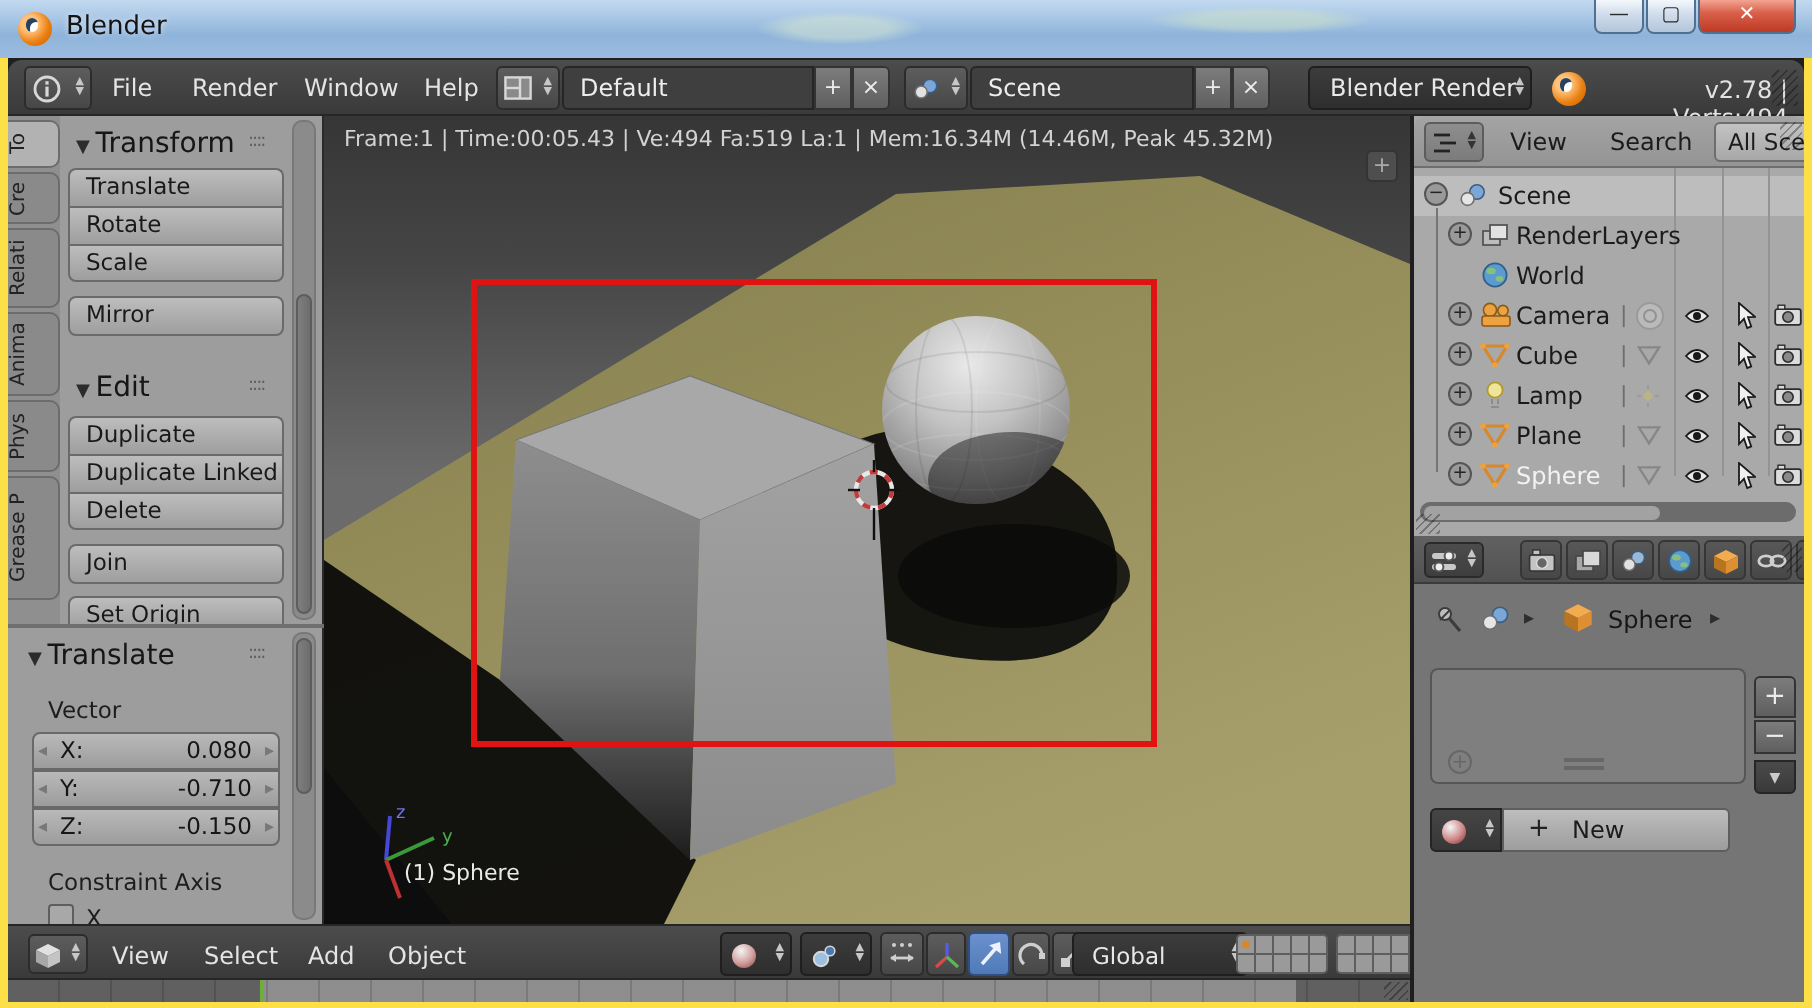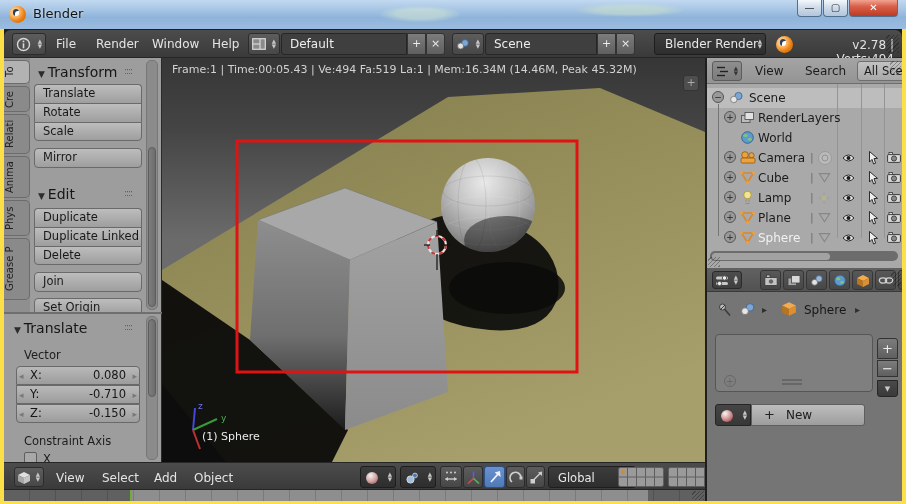--- a/index.html
+++ b/index.html
@@ -349,21 +349,21 @@
         </svg>
       </div>
       <div class="abs tile" style="left:522px;top:3px;width:19px;height:22px">
         <svg class="abs" style="left:2px;top:3px" width="14" height="15" viewBox="0 0 14 15">
           <rect x="1.5" y="9" width="4.5" height="4.5" fill="#cfcfcf"></rect>
           <line x1="5" y1="9.5" x2="12" y2="2.5" stroke="#cfcfcf" stroke-width="1.5"></line>
           <polygon points="13,1.5 13,6 9,2.5" fill="#cfcfcf"></polygon>
         </svg>
       </div>
 
-      <div class="abs dd" style="left:544px;top:3px;width:88px;height:22px">
+      <div class="abs dd" style="left:532px;top:3px;width:88px;height:22px">
         <span class="abs" style="left:9px;top:4px;font-size:11.5px">Global</span>
         <span class="ud"></span>
       </div>
 
       <div class="abs" style="left:614px;top:4px">
         <svg width="46" height="20" viewBox="0 0 46 20">
           <g stroke="#5e5e5e" stroke-width="1">
             <rect x="0.5" y="0.5" width="45" height="19" rx="2" fill="#9a9a9a"></rect>
             <line x1="9.5" y1="0.5" x2="9.5" y2="19.5"></line>
               <line x1="18.5" y1="0.5" x2="18.5" y2="19.5"></line>

